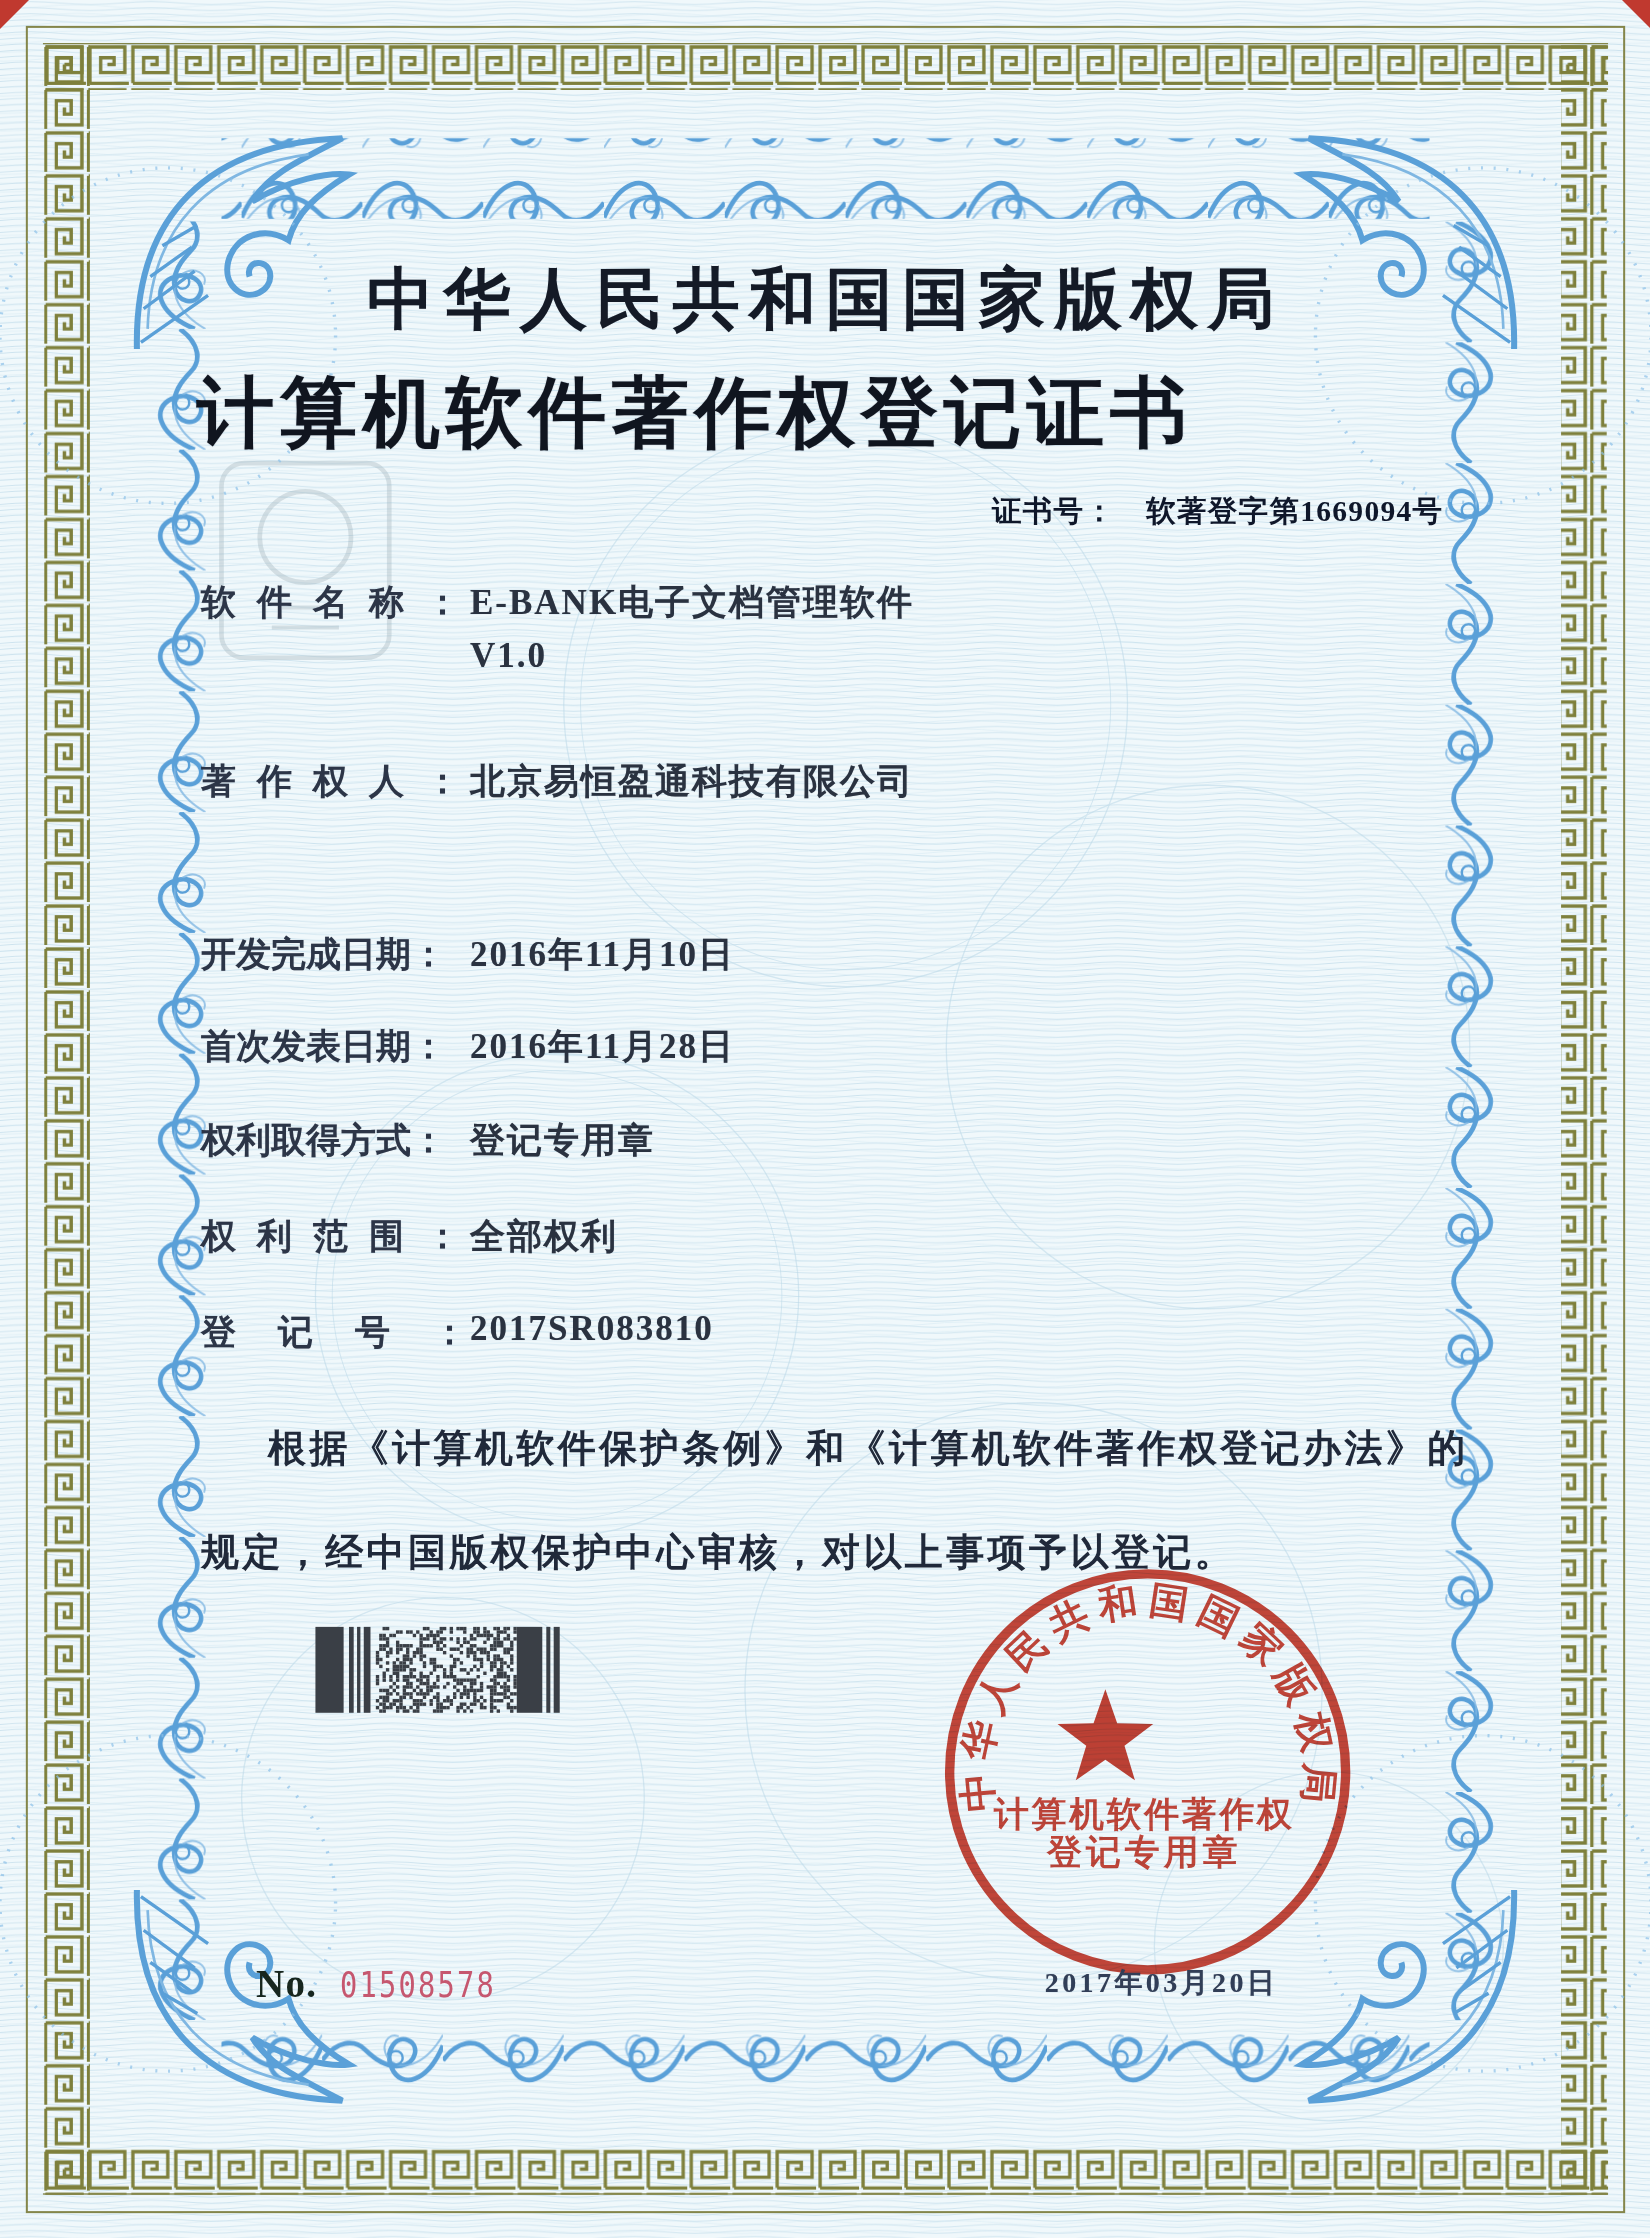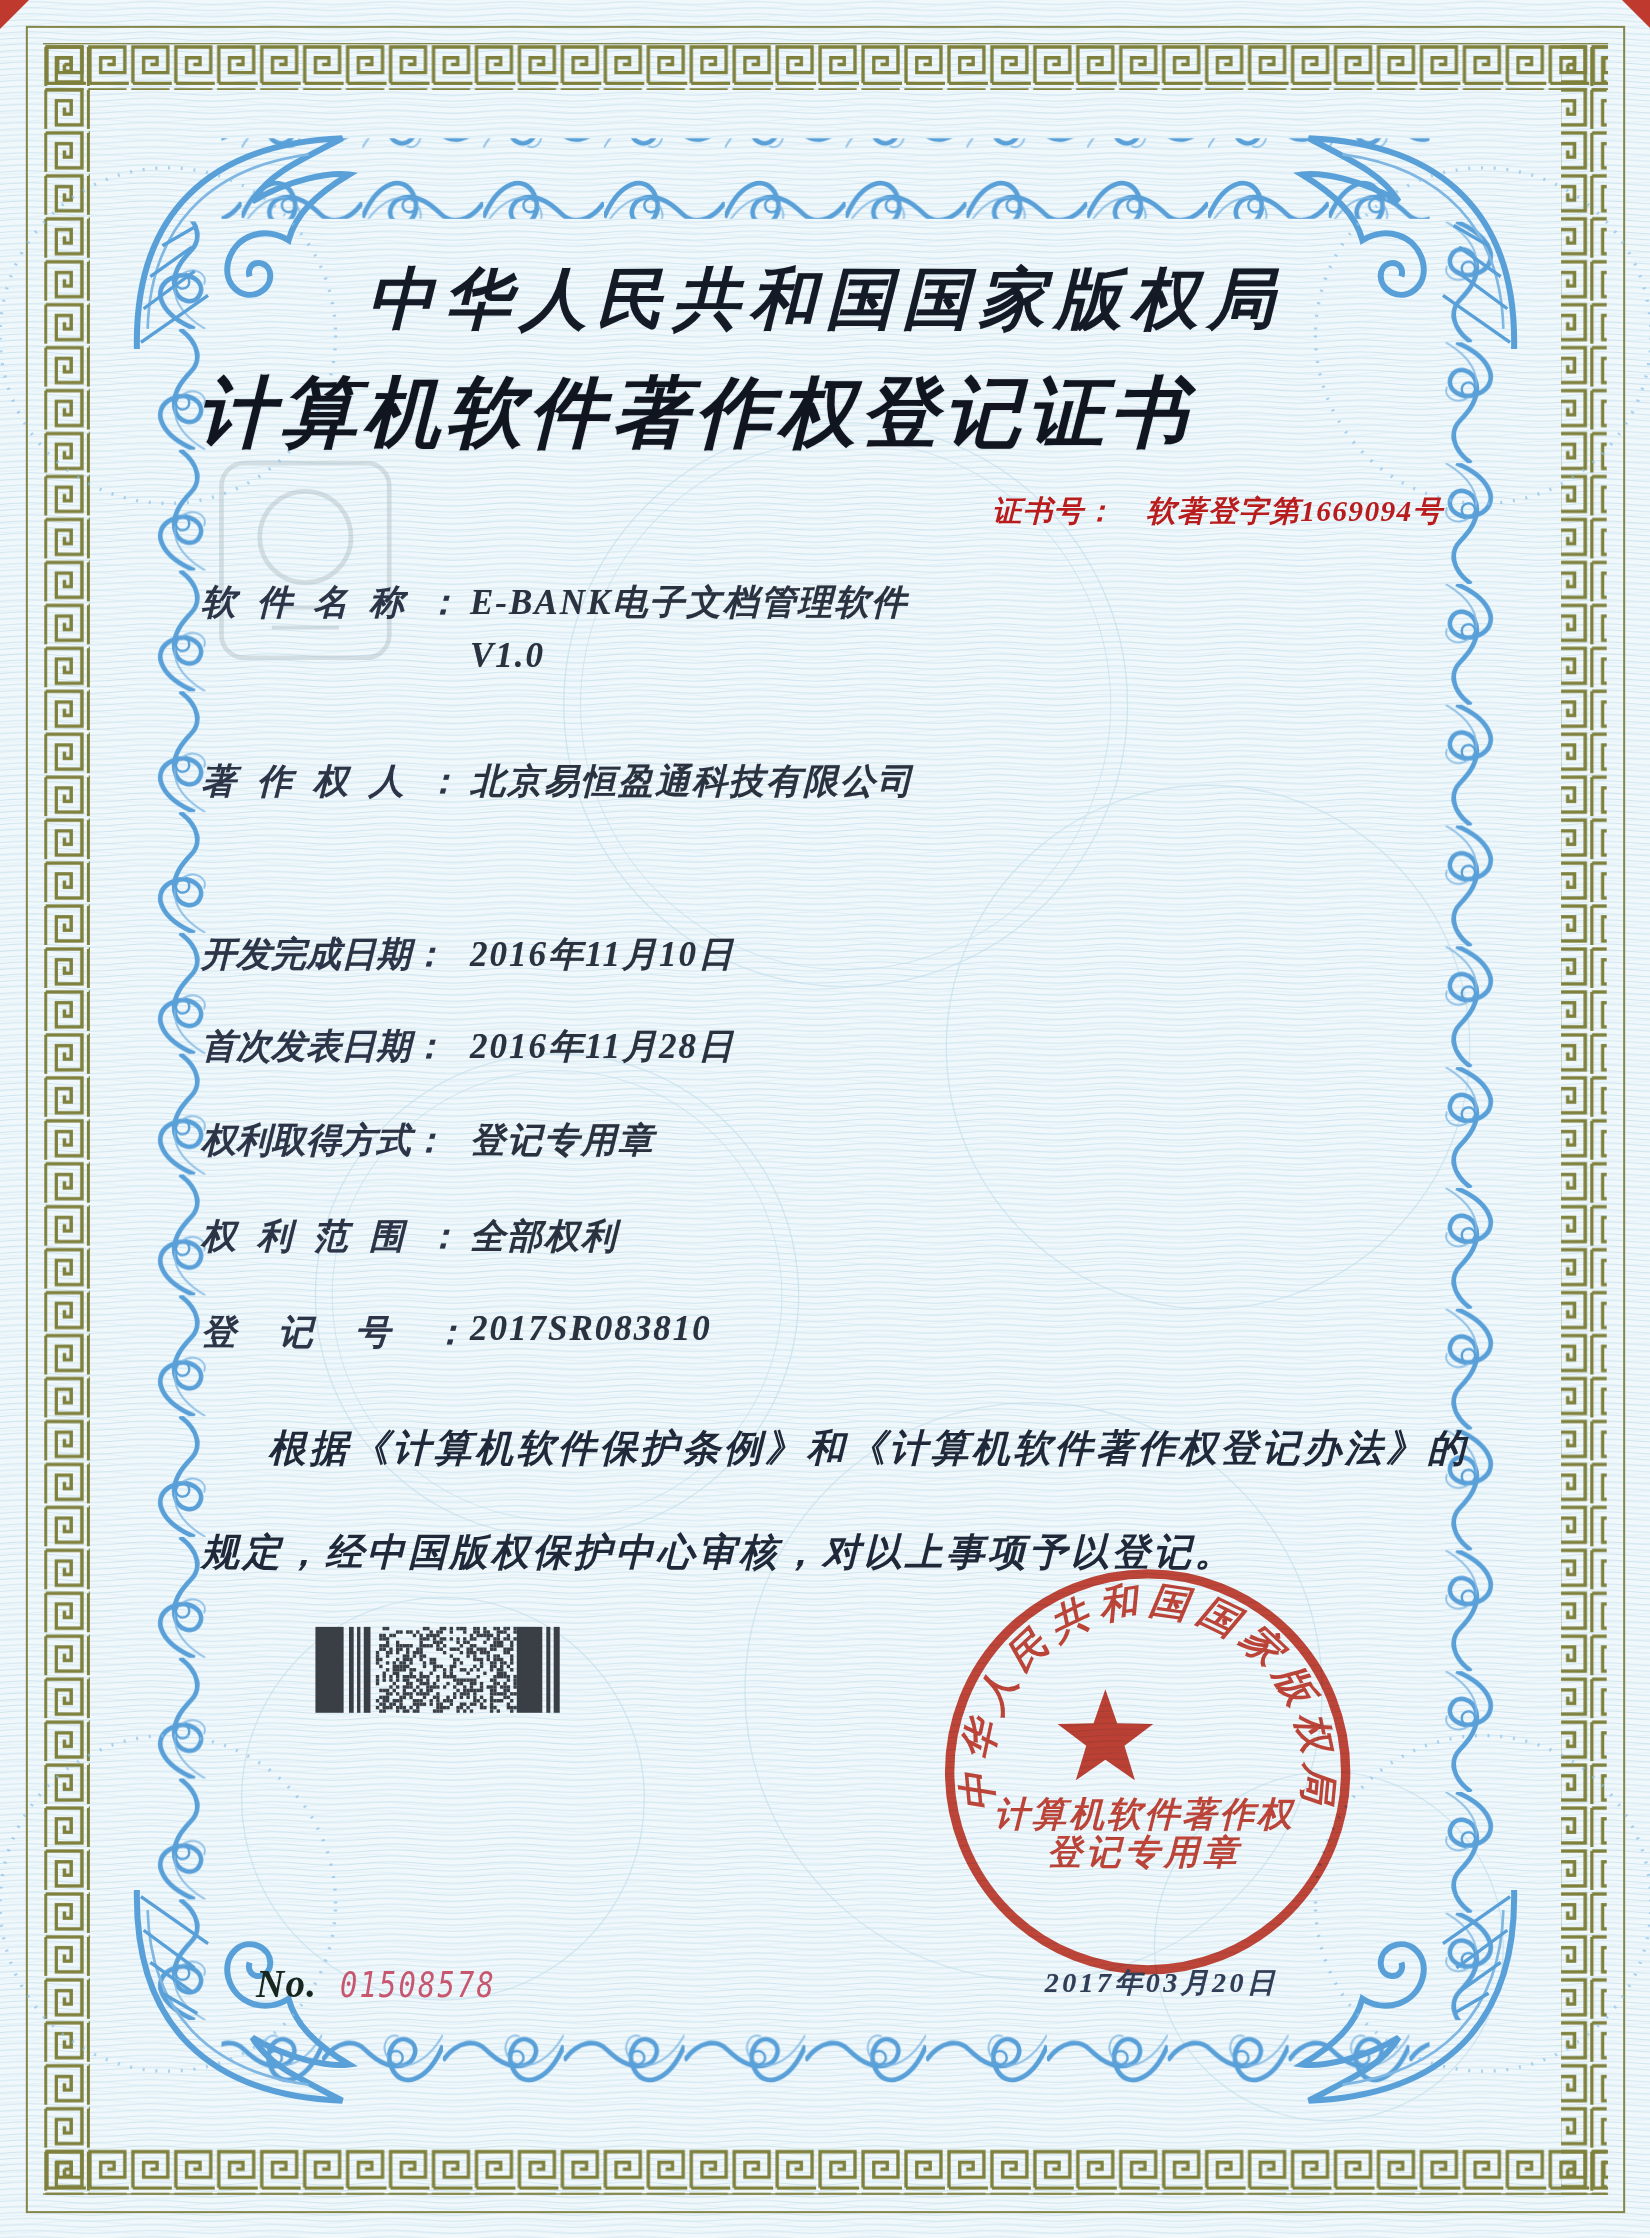--- a/index.html
+++ b/index.html
@@ -1,31 +1,31 @@
 <!DOCTYPE html>
 <html style="font-size:10.7px"><head>
 <meta charset="utf-8">
 <style>
   html,body{margin:0;padding:0;background:#e9e9e6;}
   .page{position:relative;width:1651px;height:2239px;background:#f0f8fb;overflow:hidden;
-        font-family:"Liberation Serif","DejaVu Serif",serif;font-style:italic;}
+        font-family:"Liberation Serif","DejaVu Serif",serif;}
   svg.layer{position:absolute;left:0;top:0;width:1651px;height:2239px;pointer-events:none;}
   
   .red-corner{position:absolute;width:0;height:0;}
   .red-corner.tl{left:0;top:0;border-top:29.5px solid #c0392f;border-right:29.5px solid transparent;}
   .red-corner.tr{right:0;top:0;border-top:29.5px solid #c0392f;border-left:29.5px solid transparent;}
   
   .title{position:absolute;left:0;top:254px;width:1651px;text-align:center;
          font-size:67px;font-weight:bold;letter-spacing:9.4px;color:#141a26;white-space:nowrap;
          text-shadow:1.3px 0 rgba(150,60,140,.25),-1.3px 0 rgba(60,140,80,.22);}
   .subtitle{position:absolute;left:0;top:362px;width:1390px;text-align:center;
          font-size:77px;font-weight:bold;letter-spacing:6px;color:#10151f;white-space:nowrap;
          text-shadow:0 0 1.3px rgba(20,30,60,.35);}
   .certno{position:absolute;left:992px;top:492px;font-size:29.5px;font-weight:bold;
-         color:#b91c1c;white-space:nowrap;letter-spacing:1.3px;}
+         color:#0f172a;white-space:nowrap;letter-spacing:1.3px;}
   .certno .cv{margin-left:31px;}
   .lbl{position:absolute;left:201px;font-size:35px;font-weight:600;color:#2c3547;white-space:nowrap;}
   .val{position:absolute;left:470px;font-size:35px;font-weight:600;color:#2a3240;white-space:nowrap;letter-spacing:2px;}
   .sp4{letter-spacing:21px;}      
   .sp3{letter-spacing:42px;}      
   .para{position:absolute;font-size:38px;font-weight:600;color:#20293a;letter-spacing:3.4px;white-space:nowrap;}
   .seal-date{position:absolute;left:960px;top:1964px;width:403px;text-align:center;
          font-size:28px;font-weight:bold;color:#313e57;letter-spacing:3.4px;white-space:nowrap;}
   .no-line{position:absolute;left:256px;top:1941px;white-space:nowrap;margin-top:20px;}
   .no-lab{font-size:39px;font-weight:bold;color:#17261e;letter-spacing:1.3px;}

